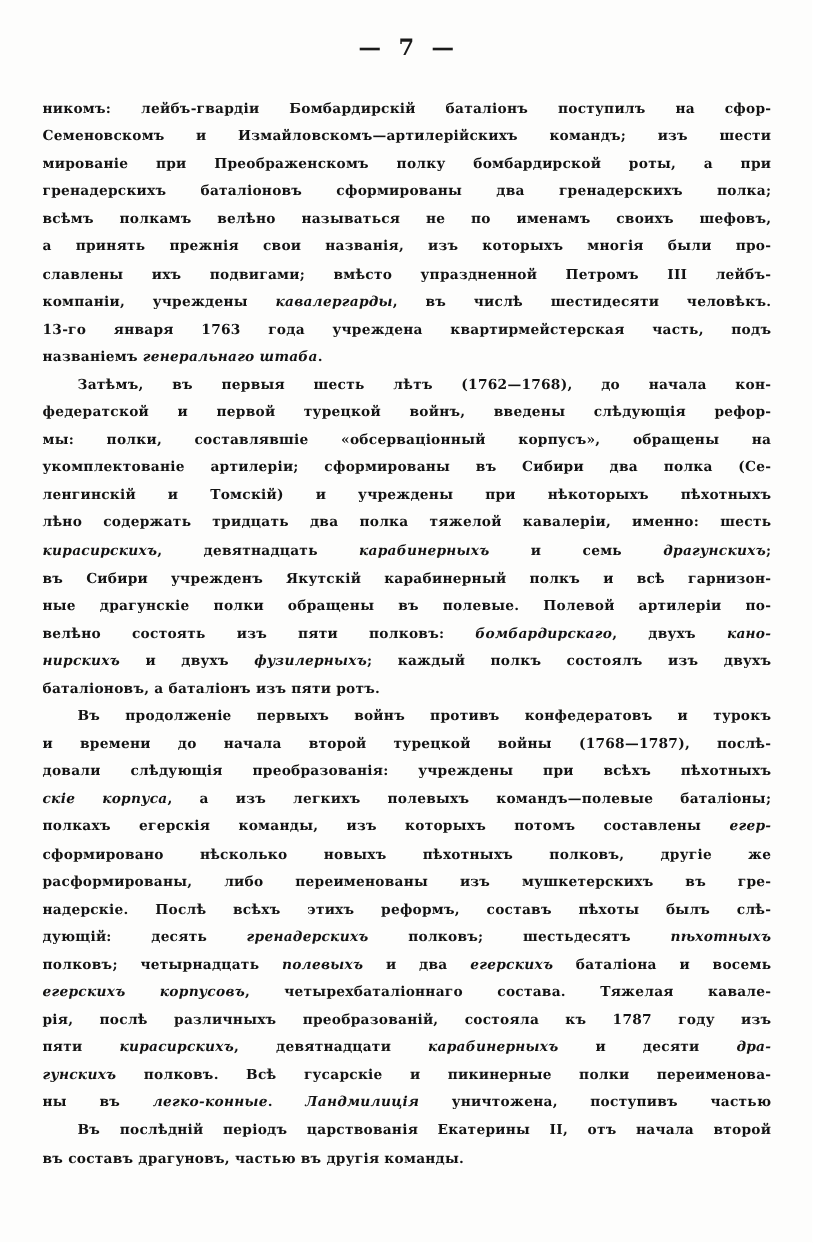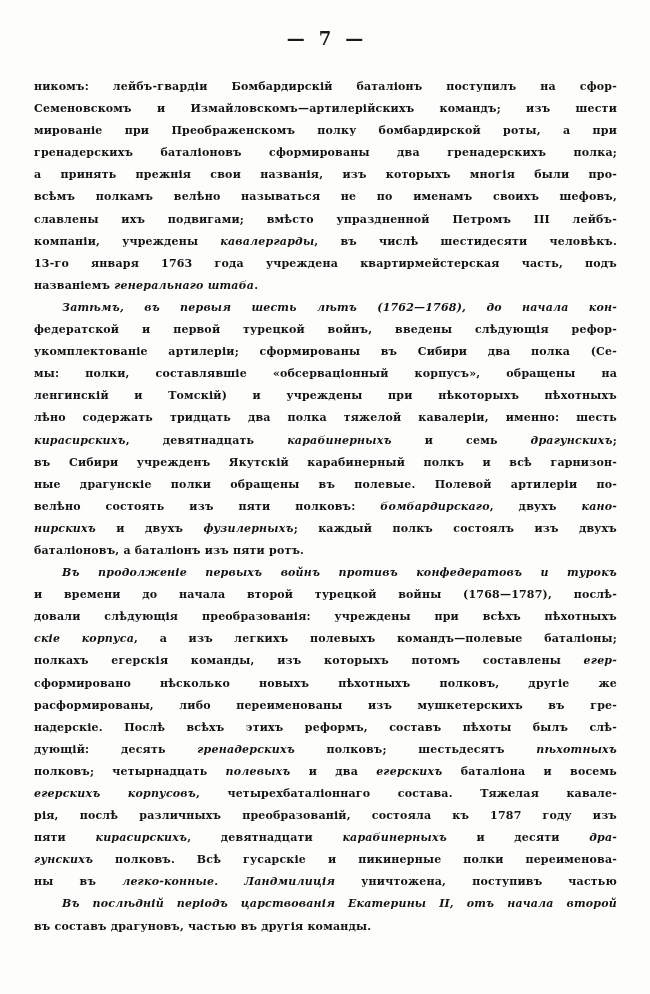--- a/index.html
+++ b/index.html
@@ -52,48 +52,47 @@
     white-space: normal;
     overflow: visible;
     letter-spacing: 0.2px;
   }
   .line.end {
     text-align: center;
     text-align-last: left;
   }
   .line.indent {
     text-indent: 28px;
-    font-style: italic;
   }
   .line .it {
     font-style: italic;
   }
 </style>
 </head>
 <body>
 
 <div class="page">
   <div class="page-header">
     <span class="dash">—</span><span class="num">7</span><span class="dash">—</span>
   </div>
   <div class="page-body" id="body-lines">
       <div class="line"><span class="">никомъ: лейбъ-гвардіи Бомбардирскій баталіонъ поступилъ на сфор-</span></div>
       <div class="line"><span class="">Семеновскомъ и Измайловскомъ—артилерійскихъ командъ; изъ шести</span></div>
       <div class="line"><span class="">мированіе при Преображенскомъ полку бомбардирской роты, а при</span></div>
       <div class="line"><span class="">гренадерскихъ баталіоновъ сформированы два гренадерскихъ полка;</span></div>
+      <div class="line"><span class="">всѣмъ полкамъ велѣно называться не по именамъ своихъ шефовъ,</span></div>
       <div class="line"><span class="">а принять прежнія свои названія, изъ которыхъ многія были про-</span></div>
-      <div class="line"><span class="">всѣмъ полкамъ велѣно называться не по именамъ своихъ шефовъ,</span></div>
       <div class="line"><span class="">славлены ихъ подвигами; вмѣсто упраздненной Петромъ III лейбъ-</span></div>
       <div class="line"><span class="">компаніи, учреждены </span><span class="it">кавалергарды</span><span class="">, въ числѣ шестидесяти человѣкъ.</span></div>
       <div class="line"><span class="">13-го января 1763 года учреждена квартирмейстерская часть, подъ</span></div>
       <div class="line end"><span class="">названіемъ </span><span class="it">генеральнаго штаба</span><span class="">.</span></div>
       <div class="line indent"><span class="">Затѣмъ, въ первыя шесть лѣтъ (1762—1768), до начала кон-</span></div>
       <div class="line"><span class="">федератской и первой турецкой войнъ, введены слѣдующія рефор-</span></div>
+      <div class="line"><span class="">мы: полки, составлявшіе «обсерваціонный корпусъ», обращены на</span></div>
       <div class="line"><span class="">укомплектованіе артилеріи; сформированы въ Сибири два полка (Се-</span></div>
-      <div class="line"><span class="">мы: полки, составлявшіе «обсерваціонный корпусъ», обращены на</span></div>
       <div class="line"><span class="">ленгинскій и Томскій) и учреждены при нѣкоторыхъ пѣхотныхъ</span></div>
       <div class="line"><span class="">лѣно содержать тридцать два полка тяжелой кавалеріи, именно: шесть</span></div>
       <div class="line"><span class="it">кирасирскихъ</span><span class="">, девятнадцать </span><span class="it">карабинерныхъ</span><span class=""> и семь </span><span class="it">драгунскихъ</span><span class="">;</span></div>
       <div class="line"><span class="">въ Сибири учрежденъ Якутскій карабинерный полкъ и всѣ гарнизон-</span></div>
       <div class="line"><span class="">ные драгунскіе полки обращены въ полевые. Полевой артилеріи по-</span></div>
       <div class="line"><span class="">велѣно состоять изъ пяти полковъ: </span><span class="it">бомбардирскаго</span><span class="">, двухъ </span><span class="it">кано-</span></div>
       <div class="line"><span class="it">нирскихъ</span><span class=""> и двухъ </span><span class="it">фузилерныхъ</span><span class="">; каждый полкъ состоялъ изъ двухъ</span></div>
       <div class="line end"><span class="">баталіоновъ, а баталіонъ изъ пяти ротъ.</span></div>
       <div class="line indent"><span class="">Въ продолженіе первыхъ войнъ противъ конфедератовъ и турокъ</span></div>
       <div class="line"><span class="">и времени до начала второй турецкой войны (1768—1787), послѣ-</span></div>

